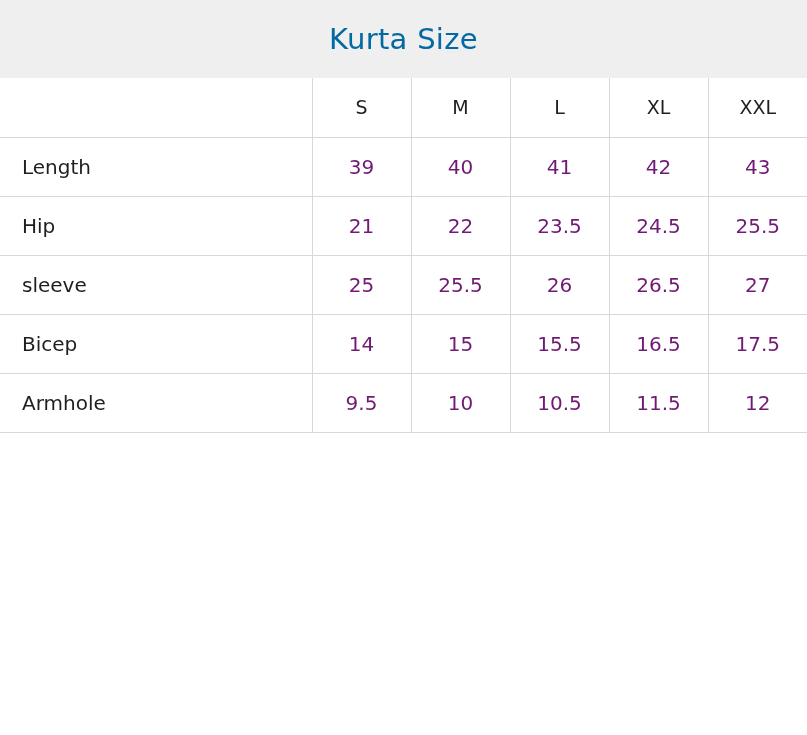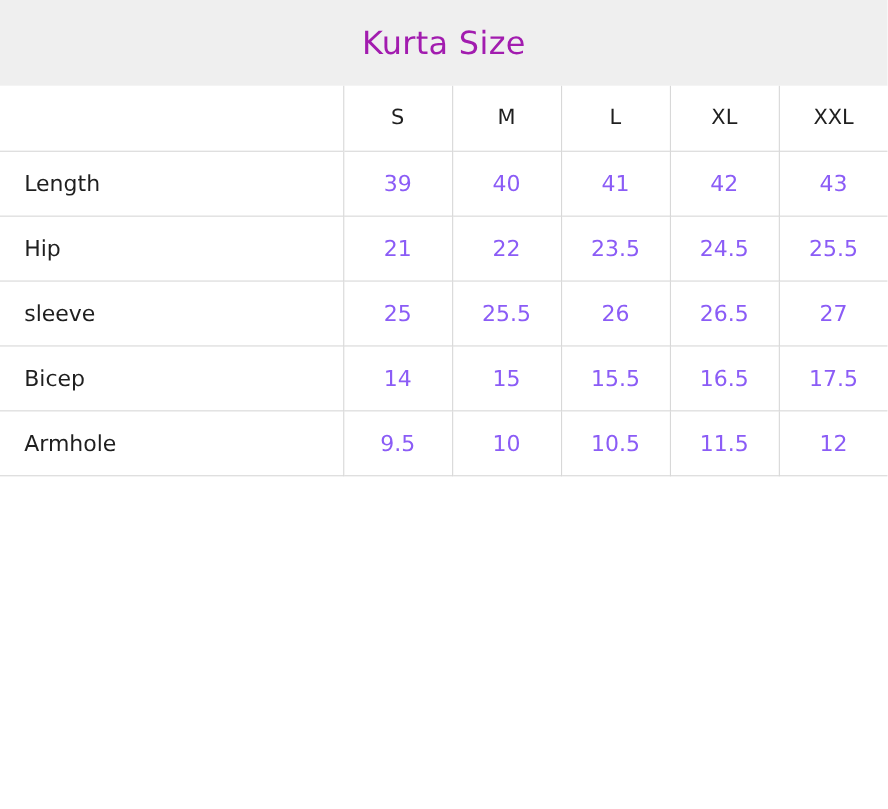--- a/index.html
+++ b/index.html
@@ -22,21 +22,21 @@
     background: #efefef;
     height: 78px;
     display: flex;
     align-items: center;
     justify-content: center;
     box-sizing: border-box;
   }
   .chart-title {
     font-size: 29px;
     font-weight: 400;
-    color: #a21caf;
+    color: #0369a1;
     letter-spacing: 0.3px;
   }
   table.size-table {
     border-collapse: collapse;
     width: 807px;
     table-layout: fixed;
   }
   table.size-table col.label-col { width: 312px; }
   table.size-table col.size-col { width: 99px; }
   table.size-table th,
@@ -58,21 +58,21 @@
     color: #1f1f1f;
   }
   table.size-table th.head-size {
     font-size: 19px;
     text-align: center;
     color: #1f1f1f;
   }
   table.size-table td.value {
     text-align: center;
     font-size: 20px;
-    color: #8b5cf6;
+    color: #701a75;
   }
   table.size-table tr.header-row th {
     border-top: none;
   }
   table.size-table th.head-label {
     border-top: none;
     border-bottom: none;
   }
   table.size-table tr th:last-child,
   table.size-table tr td:last-child {

